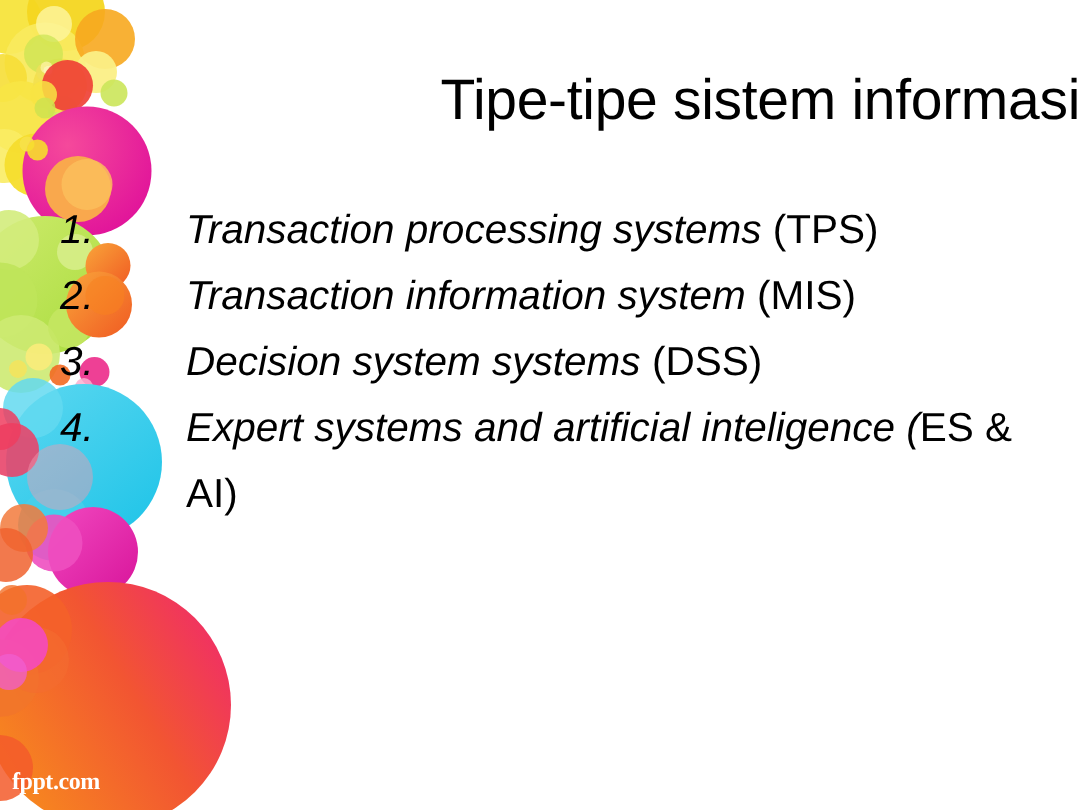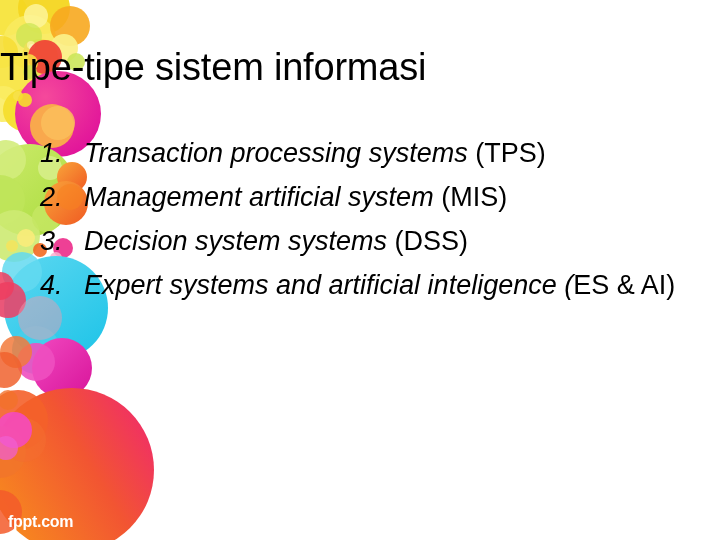--- a/index.html
+++ b/index.html
@@ -28,21 +28,21 @@
     pointer-events: none;
   }
   .decor svg { display: block; }
 
   
   .title {
     position: absolute;
     left: 0;
     top: 44px;
     width: 720px;
-    text-align: left;
+    text-align: right;
     font-size: 38px;
     line-height: 46px;
     font-weight: 400;
     font-style: normal;
     color: #000000;
     letter-spacing: -0.2px;
     white-space: nowrap;
   }
 
   
@@ -67,35 +67,37 @@
     width: 44px;
     font-style: italic;
     font-size: 27px;
     color: #000000;
   }
   .item-text {
     flex: 1 1 auto;
     font-style: italic;
     font-size: 27px;
     color: #000000;
+    margin-left: 40px;
   }
   .item-text .roman {
     font-style: normal;
   }
 
   
   .watermark {
     position: absolute;
     left: 8px;
     bottom: 8px;
     font-size: 16px;
     line-height: 20px;
     font-weight: 700;
     color: #ffffff;
     letter-spacing: -0.3px;
+    font-family: Liberation Serif, serif;
   }
 </style>
 </head>
 <body>
 
 <div class="slide">
 
   <div class="decor">
     <svg width="230" height="540" viewBox="0 0 230 540" xmlns="http://www.w3.org/2000/svg">
       <defs>
@@ -206,21 +208,21 @@
 
   <ul class="body-list">
 
     <li class="item">
       <span class="item-num">1.</span>
       <span class="item-text"><span>Transaction processing systems</span> <span class="roman">(TPS)</span></span>
     </li>
 
     <li class="item">
       <span class="item-num">2.</span>
-      <span class="item-text"><span>Management artificial system</span> <span class="roman">(MIS)</span></span>
+      <span class="item-text"><span>Transaction information system</span> <span class="roman">(MIS)</span></span>
     </li>
 
     <li class="item">
       <span class="item-num">3.</span>
       <span class="item-text"><span>Decision system systems</span> <span class="roman">(DSS)</span></span>
     </li>
 
     <li class="item">
       <span class="item-num">4.</span>
       <span class="item-text"><span>Expert systems and artificial inteligence (</span><span class="roman">ES &amp; AI)</span></span>

